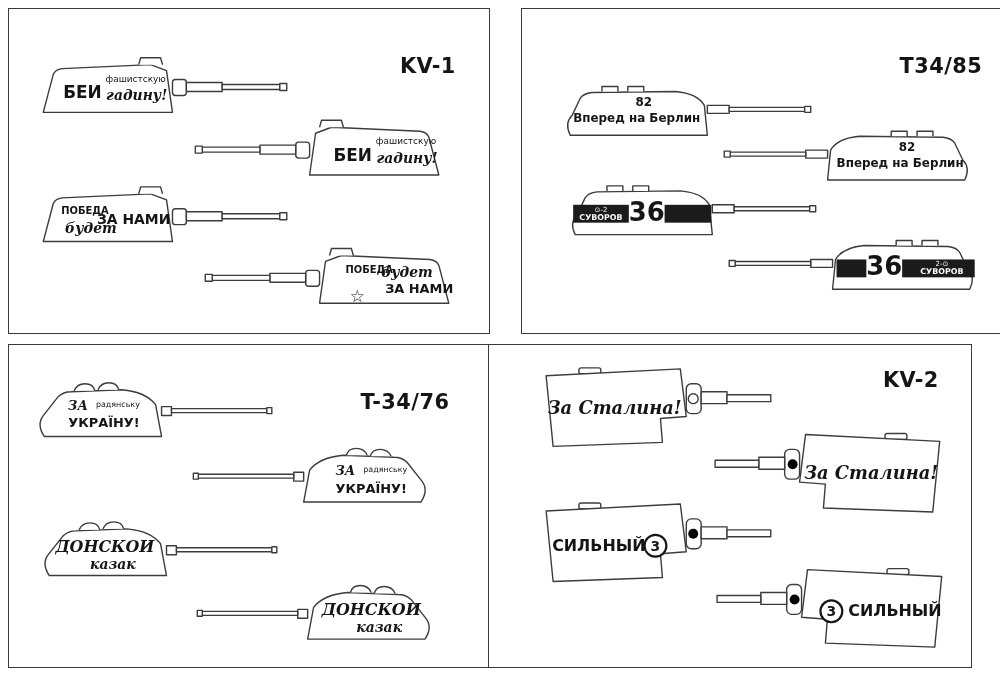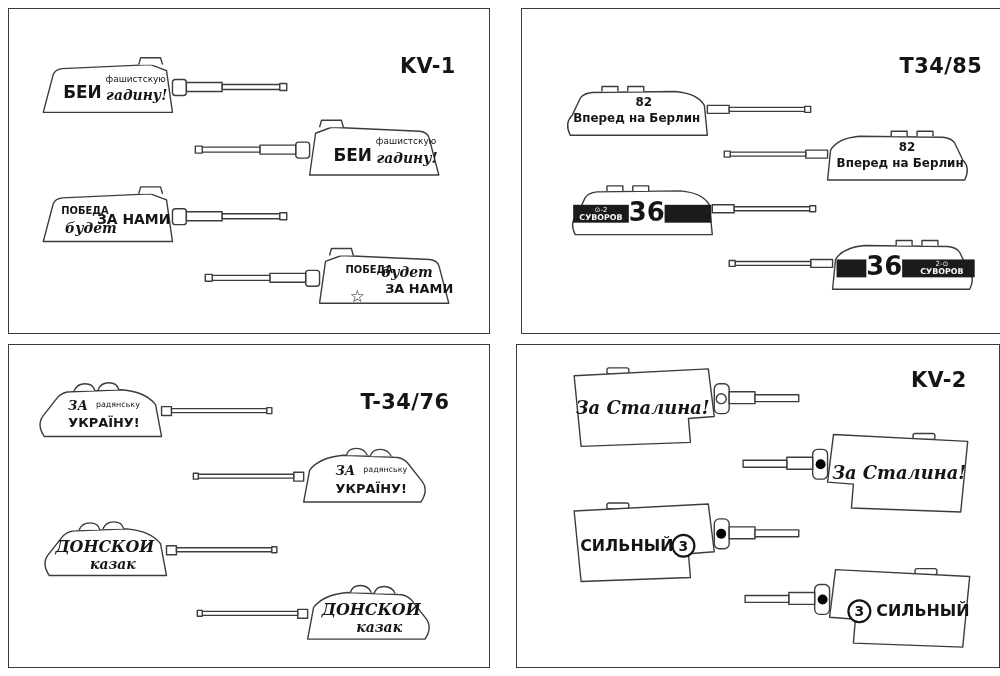--- a/index.html
+++ b/index.html
@@ -202,21 +202,21 @@
           <path d="M126,24 h10 v9 h-10 z"></path>
           <path d="M136,26 h96 v4 h-96 z"></path>
           <path d="M232,25 h5 v6 h-5 z"></path>
         </g>
         <text class="script" font-size="16" text-anchor="middle" x="64" y="30">ДОНСКОИ</text>
         <text class="script" font-size="14" text-anchor="middle" x="72" y="47">казак</text>
       </g>
     </svg>
   </section>
 
-  <section class="panel" style="left:516px;top:344px;width:484px;height:324px">
+  <section class="panel" style="left:488px;top:344px;width:484px;height:324px">
     <svg viewBox="0 0 484 324" width="482" height="322">
       <text class="panel-title" x="424" y="42">KV-2</text>
 
       <g transform="translate(54,22)">
         <g class="shape">
           <rect x="36" y="1" width="22" height="6" rx="2"></rect>
           <path d="M3,9 L138,2 L144,50 L118,52 L120,76 L10,80 Z"></path>
           <rect x="144" y="17" width="15" height="30" rx="5"></rect>
           <path d="M159,25 h26 v12 h-26 z"></path>
           <path d="M185,28 h44 v7 h-44 z"></path>

